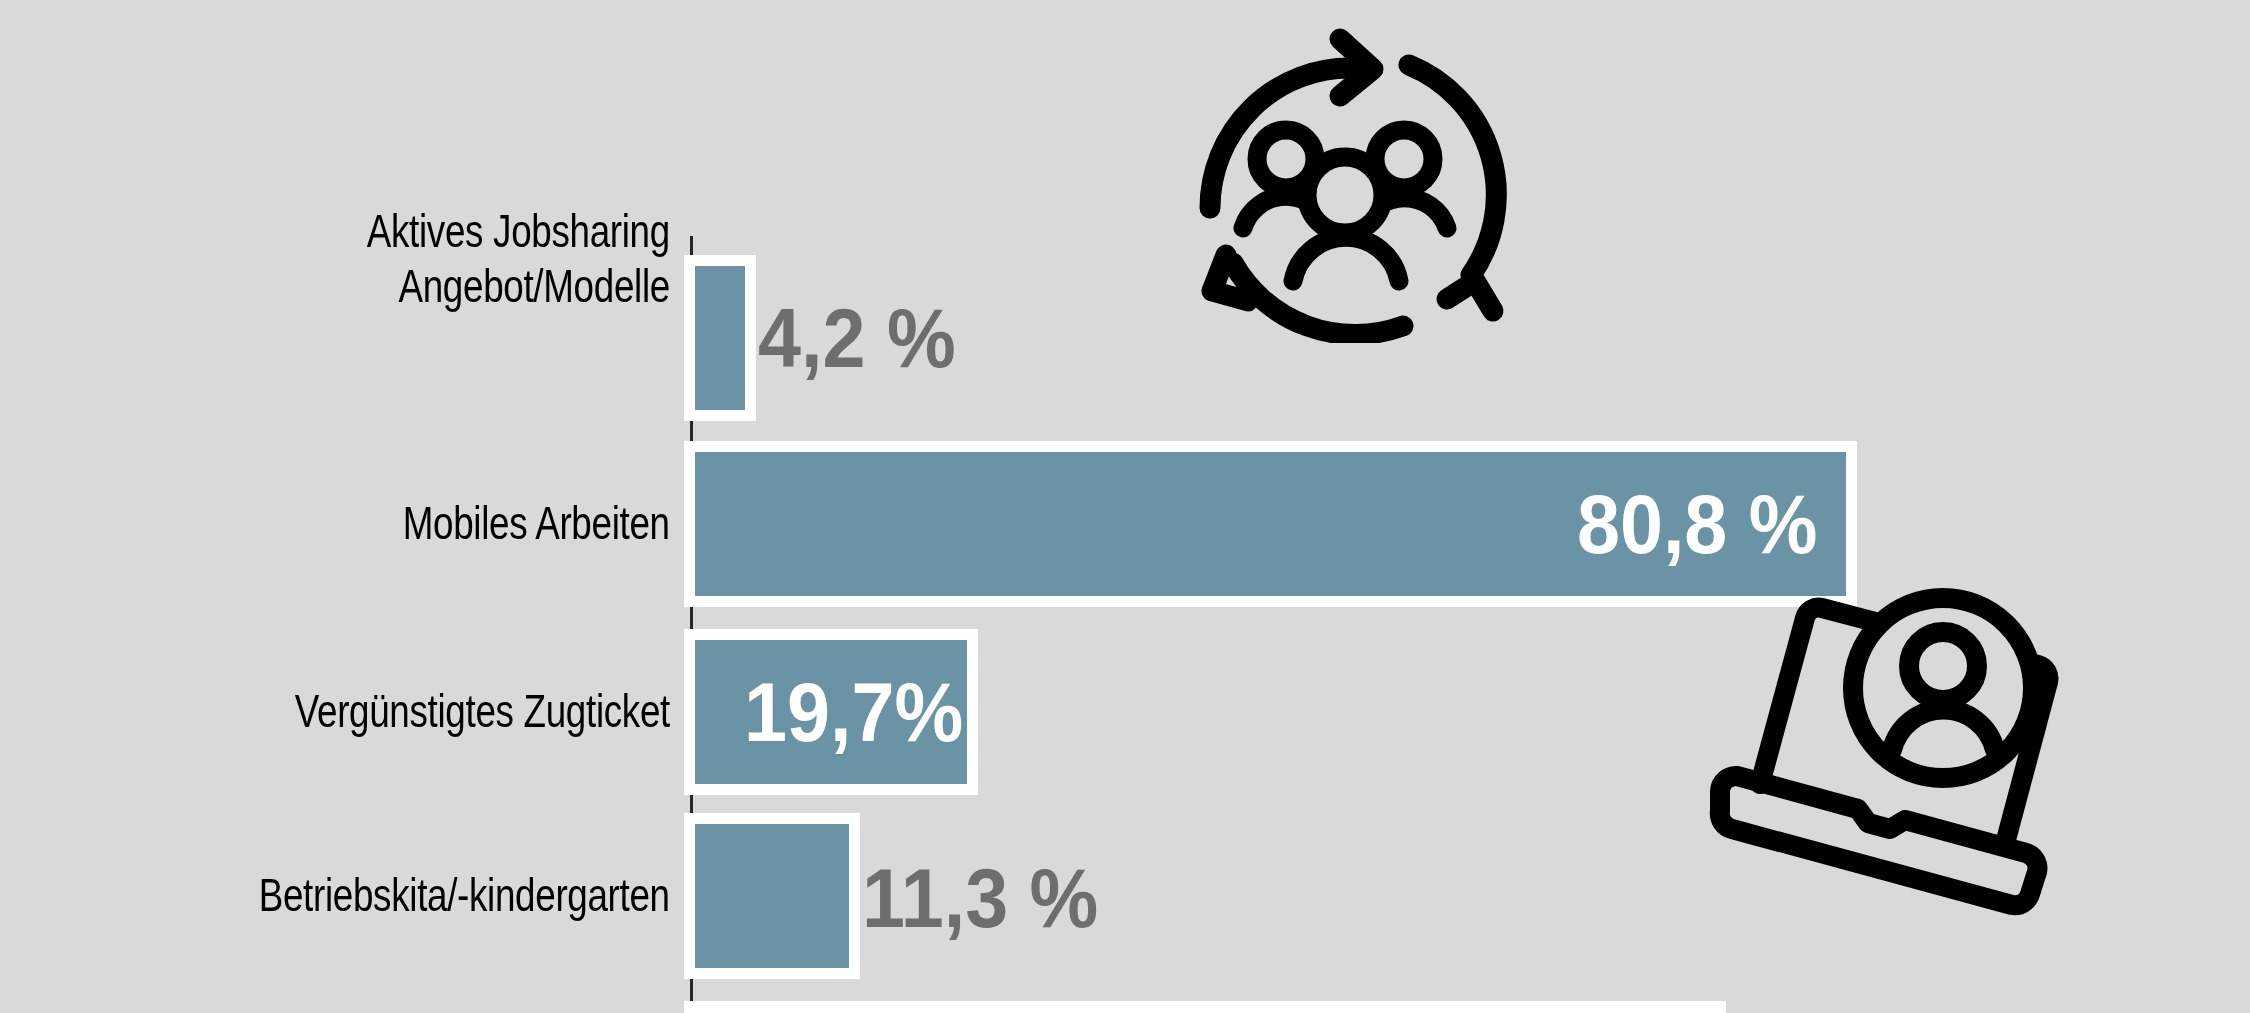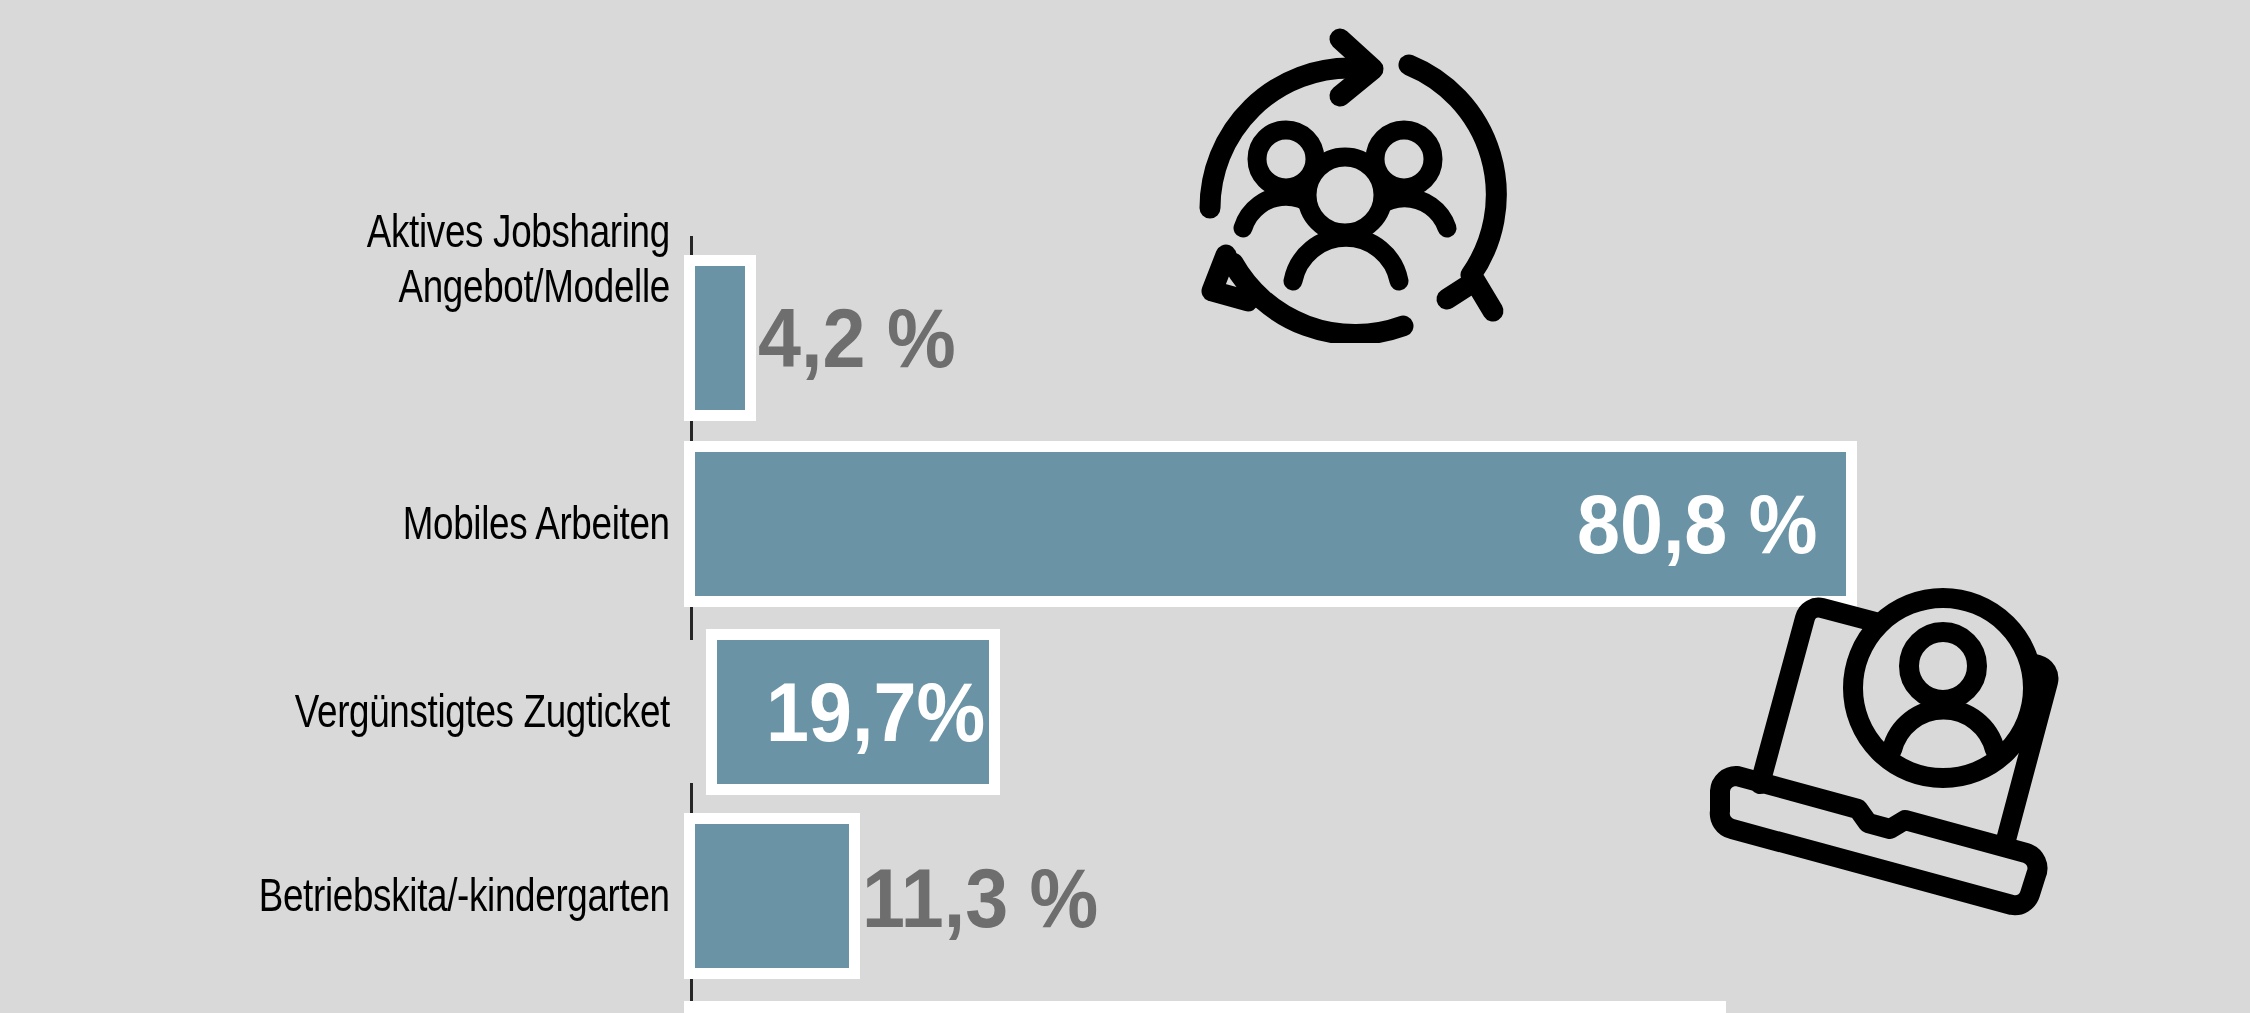--- a/index.html
+++ b/index.html
@@ -103,21 +103,21 @@
     <div class="bar-white" style="width:1173px;height:166px;"></div>
     <div class="bar-fill" style="left:11px;top:11px;width:1151px;height:144px;padding-right:28px;">
       <span class="val-inside">80,8 %</span>
     </div>
   </div>
 
   <div class="cat-label" style="top:676px;">
     <div>Vergünstigtes Zugticket</div>
   </div>
 
-  <div class="bar-wrap" style="left:684px;top:621px;width:294px;height:166px;margin-left:22px;">
+  <div class="bar-wrap" style="left:684px;top:621px;width:294px;height:166px;">
     <div class="bar-white" style="width:294px;height:166px;"></div>
     <div class="bar-fill" style="left:11px;top:11px;width:272px;height:144px;padding-right:4px;">
       <span class="val-inside">19,7%</span>
     </div>
   </div>
 
   <div class="cat-label" style="top:860px;">
     <div>Betriebskita/-kindergarten</div>
   </div>
 

